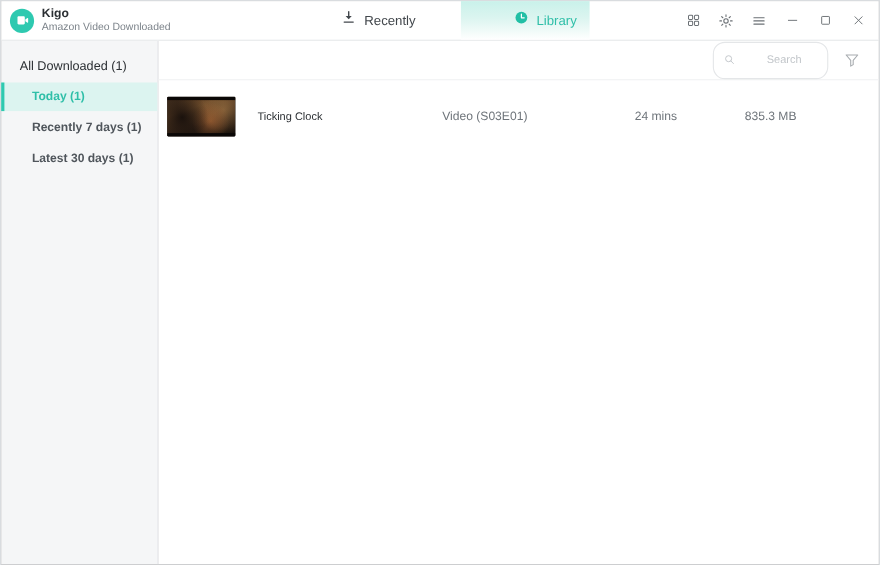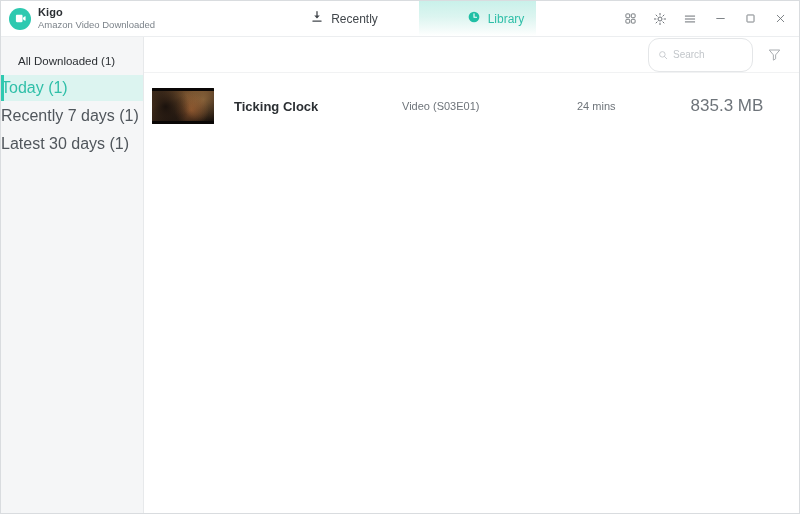--- a/index.html
+++ b/index.html
@@ -142,24 +142,26 @@
     font-weight: normal;
     color: #2b2f33;
     padding: 0 0 0 17px;
     height: 24px;
     line-height: 24px;
   }
   .sidebar-item {
     position: relative;
     height: 26px;
     line-height: 26px;
-    font-size: 16px;
+    padding-left: 28px;
+    font-size: 11px;
     color: #50565c;
     cursor: pointer;
     margin-top: 2px;
+    font-weight: bold;
   }
   .sidebar-item.active {
     background: #dcf4f0;
     color: #2fbfa8;
   }
   .sidebar-item.active::before {
     content: "";
     position: absolute;
     left: 0;
     top: 0;
@@ -190,20 +192,21 @@
   .search-box {
     width: 105px;
     height: 34px;
     border: 1px solid #e4e6e8;
     border-radius: 11px;
     display: flex;
     align-items: center;
     padding: 0 9px;
     box-sizing: border-box;
     background: #ffffff;
+    gap: 24px;
   }
   .search-input {
     border: none;
     outline: none;
     background: transparent;
     font-family: "Liberation Sans", sans-serif;
     font-size: 10px;
     color: #55595e;
     width: 100%;
     margin-left: 5px;
@@ -263,45 +266,44 @@
     position: absolute;
     left: 0; right: 0; bottom: 0;
     height: 3px;
     background: #0a0706;
   }
 
   .cell-title {
     margin-left: 20px;
     width: 168px;
     flex: 0 0 168px;
-    font-size: 13px;
-    font-weight: bold;
+    font-size: 10px;
+    font-weight: normal;
     color: #2b2f33;
     white-space: nowrap;
     overflow: hidden;
     text-overflow: ellipsis;
   }
   .cell-episode {
     width: 175px;
     flex: 0 0 175px;
     font-size: 11px;
     color: #6e747a;
   }
   .cell-duration {
     width: 100px;
     flex: 0 0 100px;
     font-size: 11px;
     color: #6e747a;
   }
   .cell-size {
     width: 100px;
     flex: 0 0 100px;
-    font-size: 17px;
+    font-size: 11px;
     color: #6e747a;
-    text-align: center;
   }
 </style>
 </head>
 <body>
 
 <div class="app-window">
 
   <div class="titlebar">
 
     <div class="brand">

